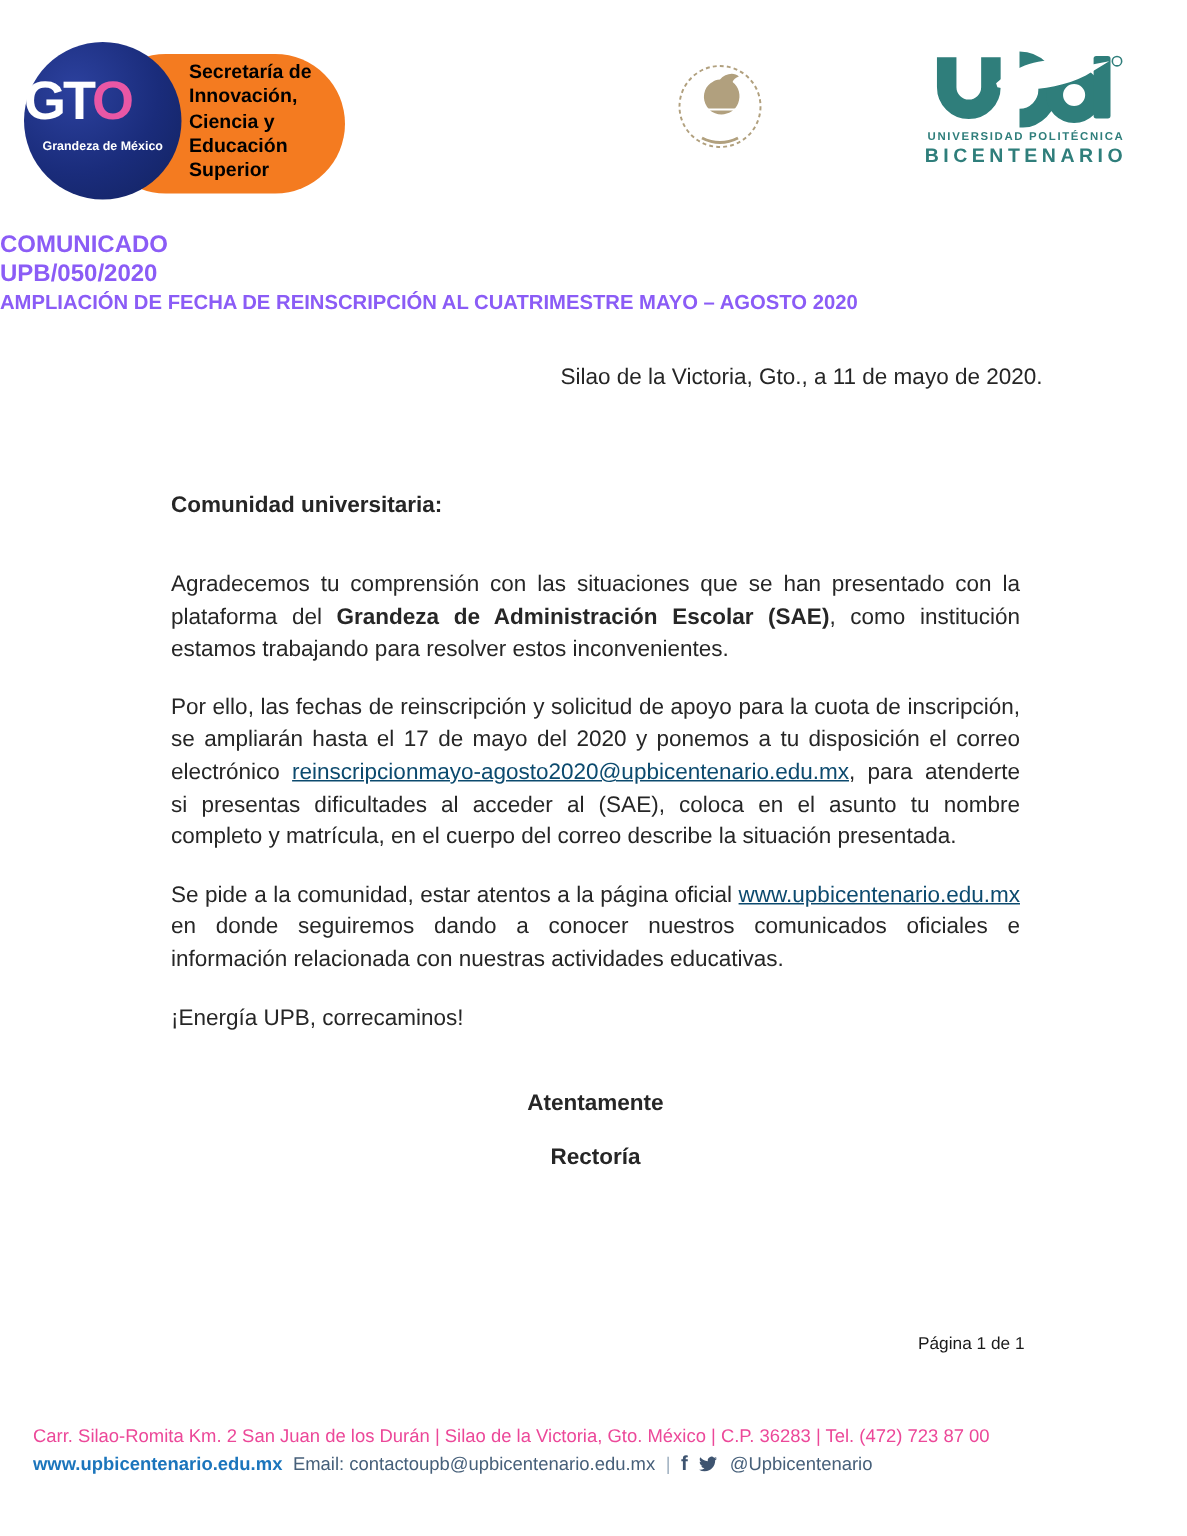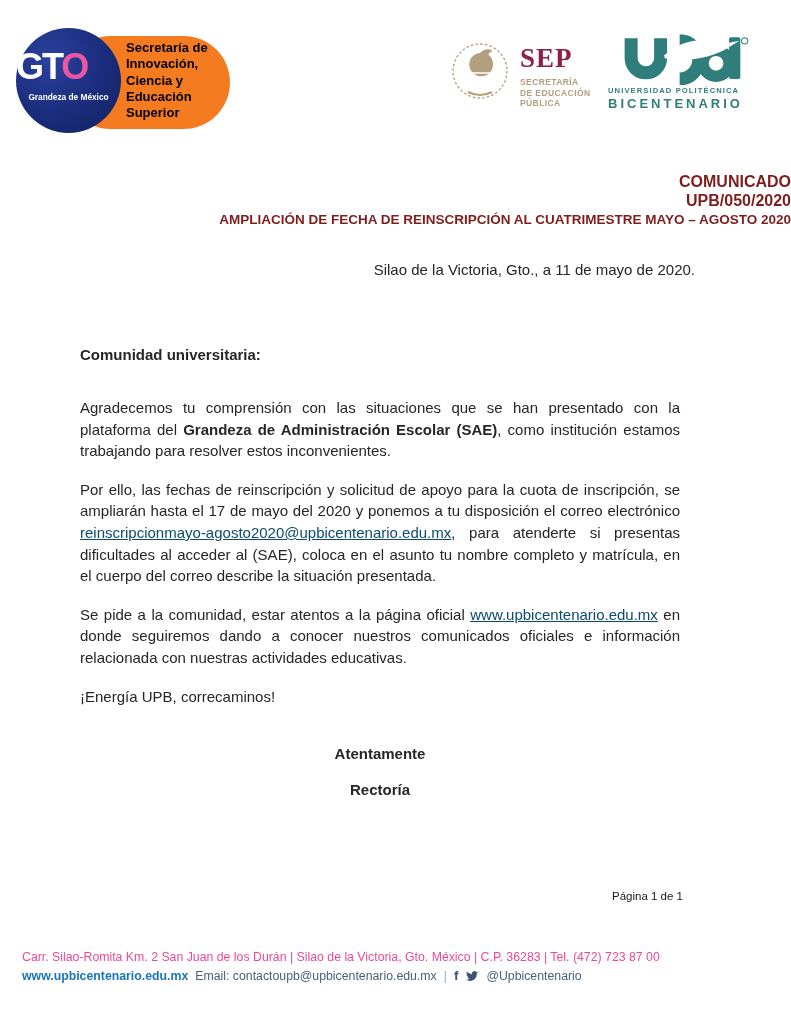--- a/index.html
+++ b/index.html
@@ -30,33 +30,33 @@
 
   .sep-logo { position:absolute; left:449px; top:36px; display:flex; }
   .sep-seal { width:62px; height:70px; }
   .sep-textblock { margin-left:9px; }
   .sep-acronym { font-family:"Liberation Serif","DejaVu Serif",serif; font-weight:bold;
                  font-size:27px; line-height:27px; letter-spacing:1px; color:#8d2047;
                  margin-top:9px; }
   .sep-dept { margin-top:5px; color:#b1a07e; font-size:8.5px; font-weight:bold;
               letter-spacing:0.4px; line-height:10.5px; white-space:pre-line; }
 
-  .upb-logo { position:absolute; left:608px; top:33px; width:152px; text-align:left; }
+  .upb-logo { position:absolute; left:608px; top:33px; width:152px; text-align:center; }
   .upb-mark { width:138px; height:52px; display:block; margin:0 auto; }
   .upb-line1 { color:#2f7e7b; font-size:7.6px; font-weight:bold; letter-spacing:1.1px; margin-top:1px; }
   .upb-line2 { color:#2f7e7b; font-size:13px; font-weight:bold; letter-spacing:3px; margin-top:1px; }
 
   
-  .title-block { margin-top:24px; text-align:right; font-weight:bold; color:#7f1d1d; }
+  .title-block { margin-top:6px; text-align:left; font-weight:bold; color:#8b5cf6; }
   .title-main { font-size:16px; line-height:19px; }
   .title-sub  { font-size:13.5px; line-height:19px; }
 
   .date-line { margin:32px 96px 0 0; text-align:right; font-size:15px; color:#262626; }
 
-  .content { margin:0 111px 0 80px; }
+  .content { margin:0 111px 0 114px; }
   .salutation { margin:68px 0 0; font-weight:bold; font-size:15px; }
   p.para { margin:17px 0 0; font-size:15px; line-height:21.6px; text-align:justify; }
   p.para.first { margin-top:34px; }
   p.para.motto { text-align:left; }
   .link { color:#0c4a6e; text-decoration:underline; cursor:pointer; }
   .closing   { margin:38px 0 0; text-align:center; font-weight:bold; font-size:15px; }
   .signature { margin:19px 0 0; text-align:center; font-weight:bold; font-size:15px; }
 
   .page-number { position:absolute; top:890px; right:108px; font-size:11.5px; color:#1a1a1a; }
 
@@ -91,26 +91,20 @@
       </div>
     </div>
 
     <div class="sep-logo">
       <svg class="sep-seal" viewBox="0 0 62 70">
         <circle cx="31" cy="35" r="27" fill="none" stroke="#b1a07e" stroke-width="1.3" stroke-dasharray="2.6 2.1"></circle>
         <path fill="#b1a07e" d="M31 17c3.2-4 9.5-5.2 12.6-2-2.1.6-3.7 2-4.2 3.7 4.2 3.2 5.8 9 3.7 14.2-2.4 6-9.4 9-15.4 6.6-6-2.4-9-9.4-6.6-15.4 1-2.5 2.9-4.5 5.2-5.6.6-.7 2.6-1.5 4.7-1.5z"></path>
         <path d="M21 37h20M23 42h16" stroke="#ffffff" stroke-width="1.4" fill="none"></path>
         <path d="M19 56q12 6 24 0" stroke="#b1a07e" stroke-width="2" fill="none"></path>
       </svg>
-      <div class="sep-textblock">
-        <div class="sep-acronym">SEP</div>
-        <div class="sep-dept">SECRETARÍA
-DE EDUCACIÓN
-PÚBLICA</div>
-      </div>
     </div>
 
     <div class="upb-logo">
       <svg class="upb-mark" viewBox="0 0 150 60">
         <path d="M14 6 V29 a17 17 0 0 0 34 0 V6" fill="none" stroke="#2f7e7b" stroke-width="15"></path>
         <path d="M70 9 a22 22 0 0 1 0 44" fill="none" stroke="#2f7e7b" stroke-width="15"></path>
         <circle cx="112" cy="35" r="15" fill="none" stroke="#2f7e7b" stroke-width="13"></circle>
         <rect x="127" y="5" width="13" height="48" rx="2" fill="#2f7e7b"></rect>
         <path d="M52 26 C72 8 96 4 118 13 L139 9 L121 20 C99 31 72 33 53 29 Z" fill="#ffffff"></path>
         <circle cx="145" cy="9" r="3.6" fill="none" stroke="#2f7e7b" stroke-width="1.2"></circle>

